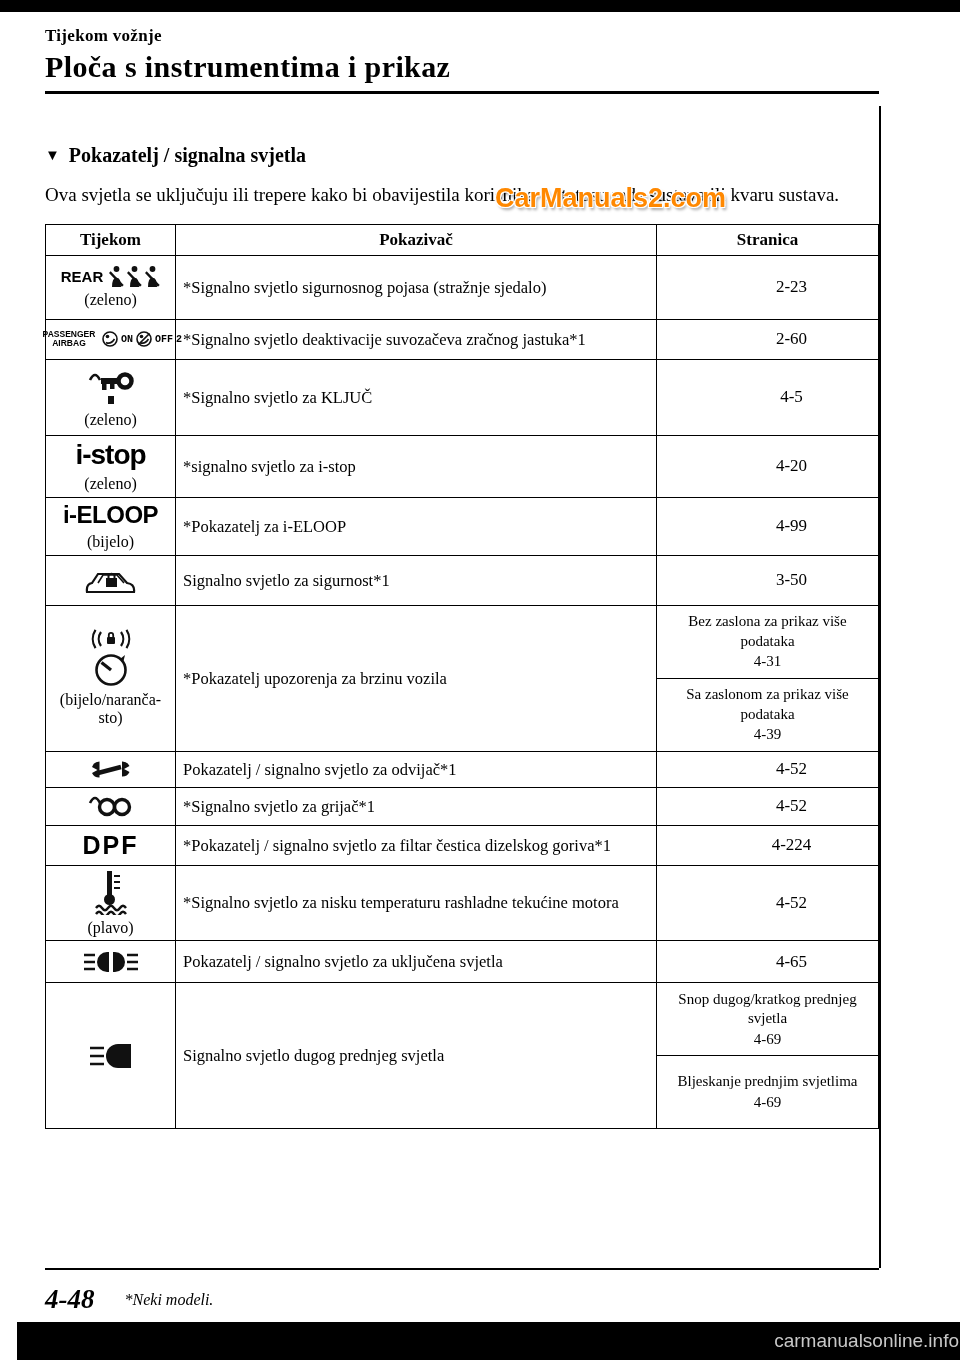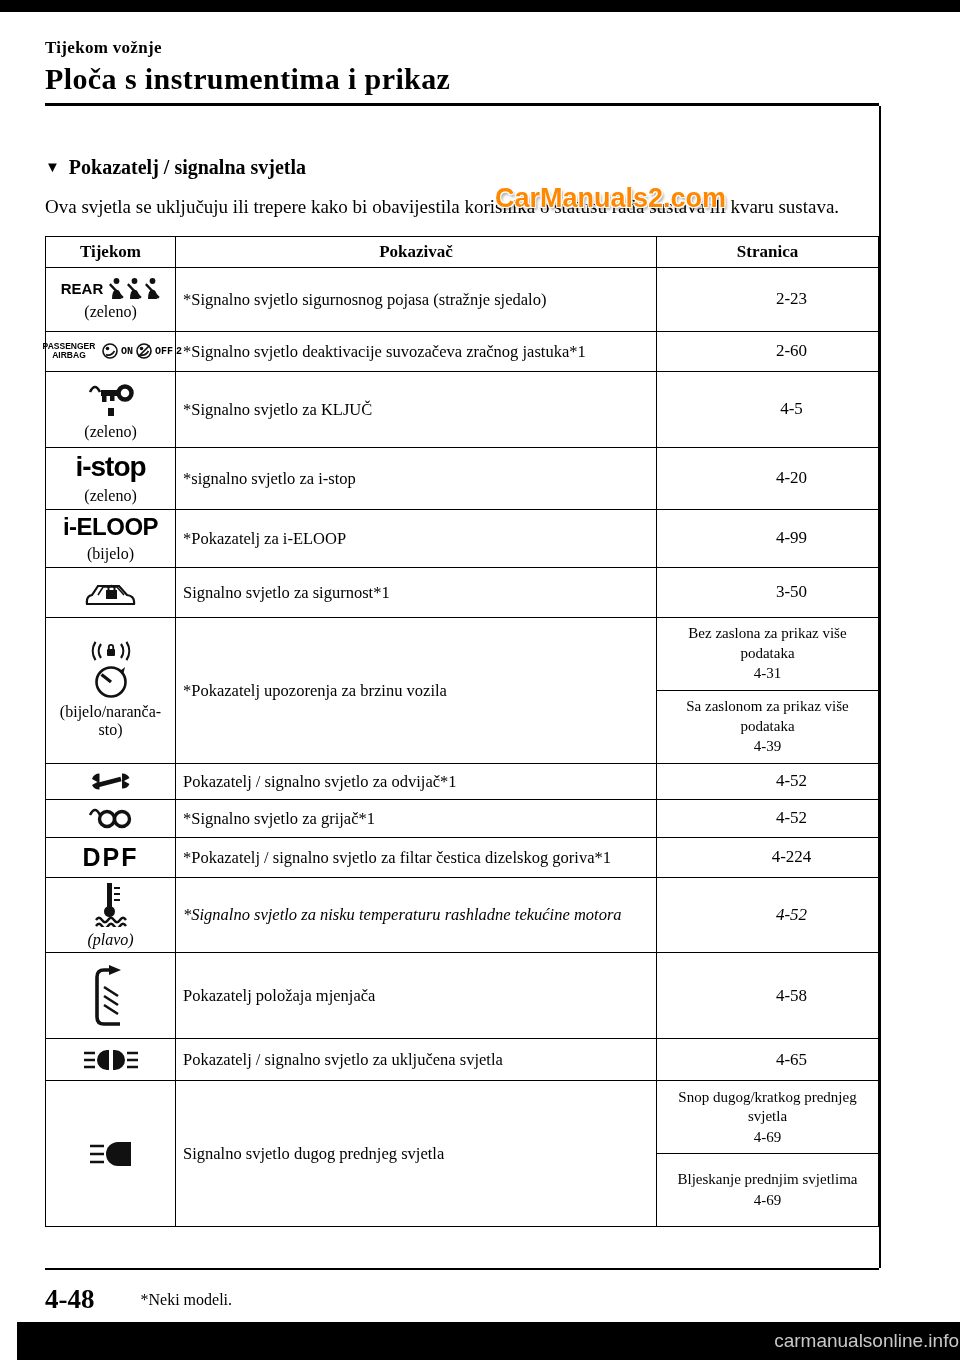--- a/index.html
+++ b/index.html
@@ -2,21 +2,21 @@
 <html><head>
 <meta charset="utf-8">
 <style>
   * { box-sizing: border-box; margin: 0; padding: 0; }
   html,body { background:#fff; }
   body {
     width: 960px; height: 1360px; position: relative; overflow: hidden;
     font-family: "Liberation Serif", serif; color: #000;
   }
   .topbar { position:absolute; top:0; left:0; width:100%; height:12px; background:#000; }
-  .content { position:absolute; left:45px; top:12px; width:834px; }
+  .content { position:absolute; left:45px; top:0; width:834px; }
   .kicker { margin-top:26px; font-size:17px; font-weight:bold; letter-spacing:.3px; }
   .title  { margin-top:4px; font-size:30px; font-weight:bold; letter-spacing:.4px; }
   .title-rule { height:3px; background:#000; margin-top:7px; }
   .right-rule { position:absolute; left:879px; top:106px; width:2px; height:1162px; background:#000; }
 
   .section-head { margin-top:50px; font-size:20px; font-weight:bold; display:flex; align-items:center; gap:9px; }
   .marker { font-size:15px; line-height:1; }
   .intro { margin-top:15px; font-size:19px; line-height:1.42; }
 
   .wm-center {
@@ -61,27 +61,27 @@
   tr.row-rear-seatbelt-icon td  { height:64px; }
   tr.row-passenger-airbag-icon td { height:40px; }
   tr.row-key-icon td            { height:76px; }
   tr.row-i-stop-icon td         { height:62px; }
   tr.row-i-eloop-icon td        { height:58px; }
   tr.row-security-icon td       { height:50px; }
   tr.row-speed-warning-icon td  { height:146px; }
   tr.row-wrench-icon td         { height:36px; }
   tr.row-glow-plug-icon td      { height:38px; }
   tr.row-dpf-icon td            { height:40px; }
-  tr.row-coolant-low-temp-icon td { height:64px;font-style:italic; }
+  tr.row-coolant-low-temp-icon td { height:64px; }
   tr.row-gear-position-icon td  { height:86px; }
   tr.row-headlights-on-icon td  { height:42px; }
   tr.row-high-beam-icon td      { height:146px; }
 
   .footer-rule { position:absolute; left:45px; top:1268px; width:834px; height:2px; background:#000; }
-  .pageno-row { position:absolute; left:45px; top:1284px; display:flex; align-items:center; gap:46px; }
+  .pageno-row { position:absolute; left:45px; top:1284px; display:flex; align-items:center; gap:30px;font-style:italic; }
   .pageno { font-size:27px; font-weight:bold; }
   .footnote { font-size:16px; }
 
   .bottombar { position:absolute; left:17px; bottom:0; width:100%; height:38px; background:#000;
                display:flex; align-items:center; justify-content:flex-end; padding-right:18px; }
   .wm-bottom { color:#c8c8c8; font-family:"Liberation Sans", sans-serif; font-size:19px; }
 </style>
 </head>
 <body>
 
@@ -329,37 +329,20 @@
                       <path d="M3 45 q3 -4.5 6 0 t6 0 t6 0 t6 0 t6 0" stroke="#111" stroke-width="2.4" fill="none"></path>
                     </svg>
                   </span>
                 </div>
                 <div class="sig-caption">(plavo)</div>
               </div>
             </td>
             <td class="desc-cell"><span>*Signalno svjetlo za nisku temperaturu rashladne tekućine motora</span></td>
             <td class="page-cell"><span>4-52</span></td>
           </tr>
-          <tr class="ind-row row-gear-position-icon">
-            <td class="signal-cell">
-              <div class="sig-wrap">
-                <div class="sig-line">
-                  <span class="icon">
-                    <svg width="42" height="62" viewBox="0 0 42 62">
-                      <path d="M30 59 H14 q-7 0 -7 -7 V12 q0 -7 7 -7 h7" fill="none" stroke="#111" stroke-width="3.6"></path>
-                      <path d="M19 0 l12 5 -12 5 z" fill="#111"></path>
-                      <path d="M14 22 l14 9 M14 31 l14 9 M14 40 l14 9" stroke="#111" stroke-width="2.6"></path>
-                    </svg>
-                  </span>
-                </div>
-              </div>
-            </td>
-            <td class="desc-cell"><span>Pokazatelj položaja mjenjača</span></td>
-            <td class="page-cell"><span>4-58</span></td>
-          </tr>
           <tr class="ind-row row-headlights-on-icon">
             <td class="signal-cell">
               <div class="sig-wrap">
                 <div class="sig-line">
                   <span class="icon">
                     <svg width="58" height="24" viewBox="0 0 58 24">
                       <path d="M25 2 a10 10 0 0 0 0 20 h2 V2 Z" fill="#111"></path>
                       <path d="M33 2 a10 10 0 0 1 0 20 h-2 V2 Z" fill="#111"></path>
                       <path d="M2 5 h11 M2 12 h11 M2 19 h11" stroke="#111" stroke-width="2.4"></path>
                       <path d="M45 5 h11 M45 12 h11 M45 19 h11" stroke="#111" stroke-width="2.4"></path>

